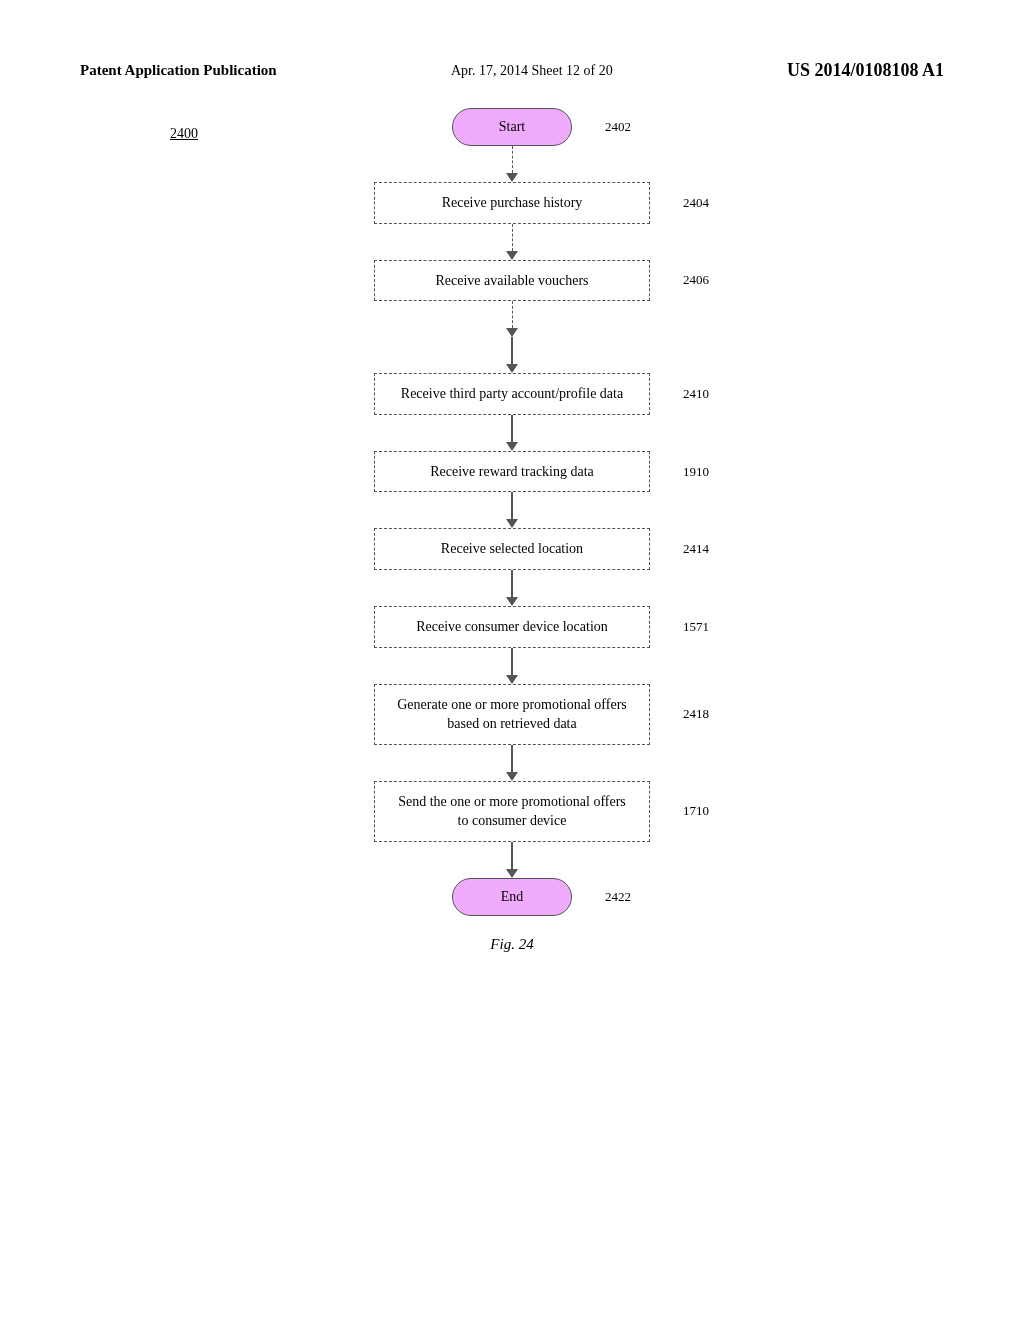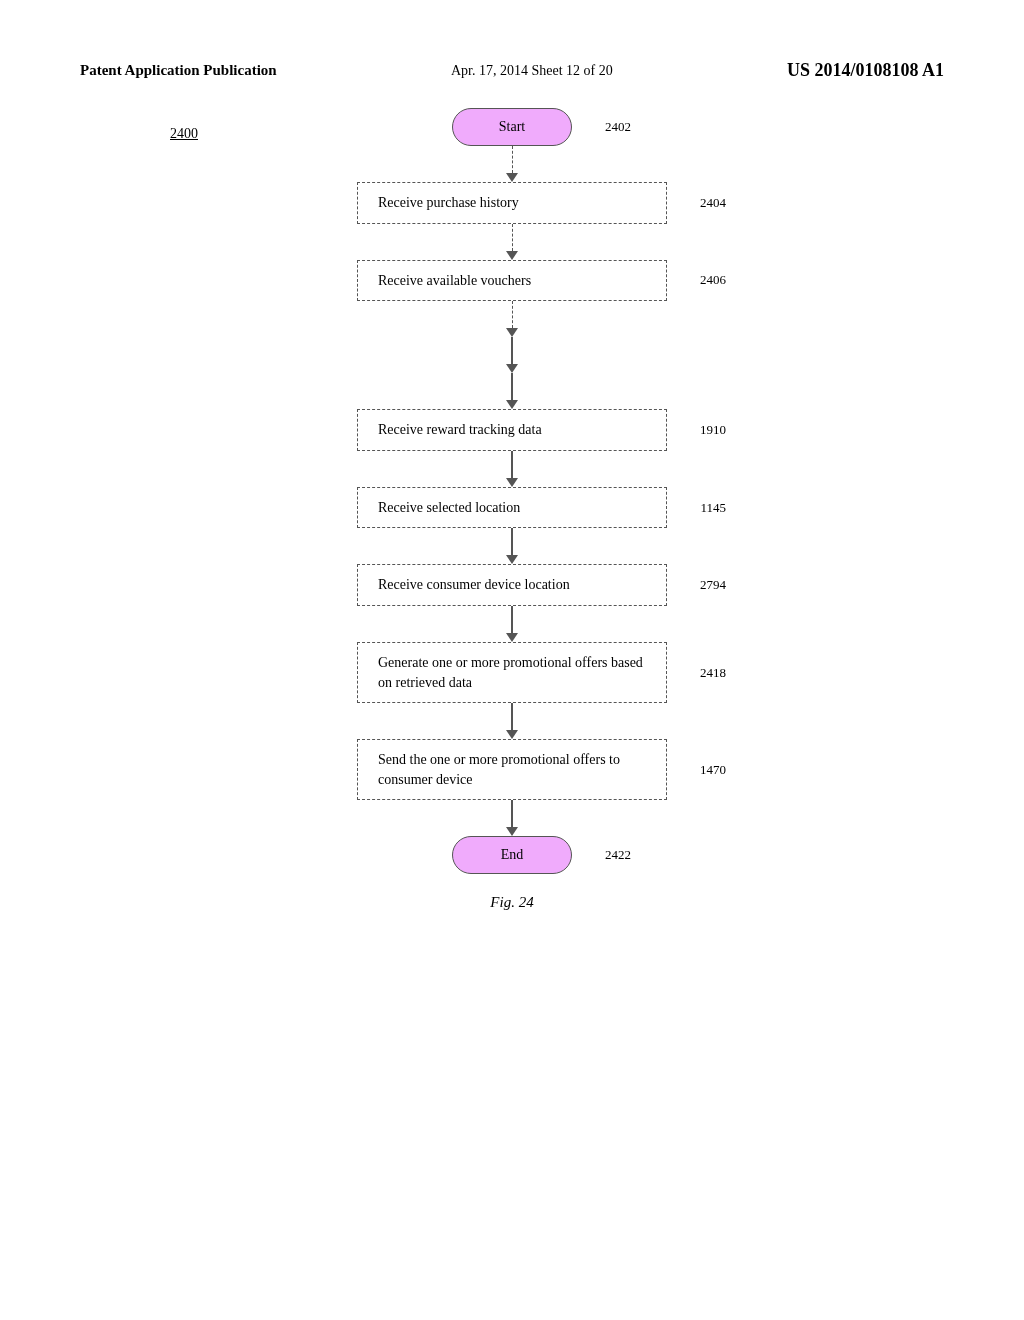--- a/index.html
+++ b/index.html
@@ -63,22 +63,22 @@
     .node-wrapper {
       display: flex;
       flex-direction: column;
       align-items: center;
     }
 
     
     .process-box {
       border: 1.5px dashed #555;
       padding: 10px 20px;
-      width: 310px;
-      text-align: left;
+      width: 276px;
+      text-align: center;
       font-size: 14px;
       line-height: 1.4;
       background: #fff;
       position: relative;
     }
 
     
     .oval-box {
       border: 1.5px solid #555;
       border-radius: 40px;
@@ -196,20 +196,26 @@
         <div class="arrow-dashed"></div>
         <div class="arrow-head"></div>
       </div>
 
 
       <div class="arrow">
         <div class="arrow-line"></div>
         <div class="arrow-head"></div>
       </div>
 
+      <div class="node-wrapper">
+        <div class="process-box">
+          <span>Receive third party account/profile data</span>
+          <span class="node-label">2410</span>
+        </div>
+      </div>
 
       <div class="arrow">
         <div class="arrow-line"></div>
         <div class="arrow-head"></div>
       </div>
 
       <div class="node-wrapper">
         <div class="process-box">
           <span>Receive reward tracking data</span>
           <span class="node-label">1910</span>
@@ -217,33 +223,33 @@
       </div>
 
       <div class="arrow">
         <div class="arrow-line"></div>
         <div class="arrow-head"></div>
       </div>
 
       <div class="node-wrapper">
         <div class="process-box">
           <span>Receive selected location</span>
-          <span class="node-label">1145</span>
+          <span class="node-label">2414</span>
         </div>
       </div>
 
       <div class="arrow">
         <div class="arrow-line"></div>
         <div class="arrow-head"></div>
       </div>
 
       <div class="node-wrapper">
         <div class="process-box">
           <span>Receive consumer device location</span>
-          <span class="node-label">2794</span>
+          <span class="node-label">1571</span>
         </div>
       </div>
 
       <div class="arrow">
         <div class="arrow-line"></div>
         <div class="arrow-head"></div>
       </div>
 
       <div class="node-wrapper">
         <div class="process-box">
@@ -253,21 +259,21 @@
       </div>
 
       <div class="arrow">
         <div class="arrow-line"></div>
         <div class="arrow-head"></div>
       </div>
 
       <div class="node-wrapper">
         <div class="process-box">
           <span>Send the one or more promotional offers to consumer device</span>
-          <span class="node-label">1470</span>
+          <span class="node-label">1710</span>
         </div>
       </div>
 
       <div class="arrow">
         <div class="arrow-line"></div>
         <div class="arrow-head"></div>
       </div>
 
       <div class="node-wrapper">
         <div class="oval-box">

